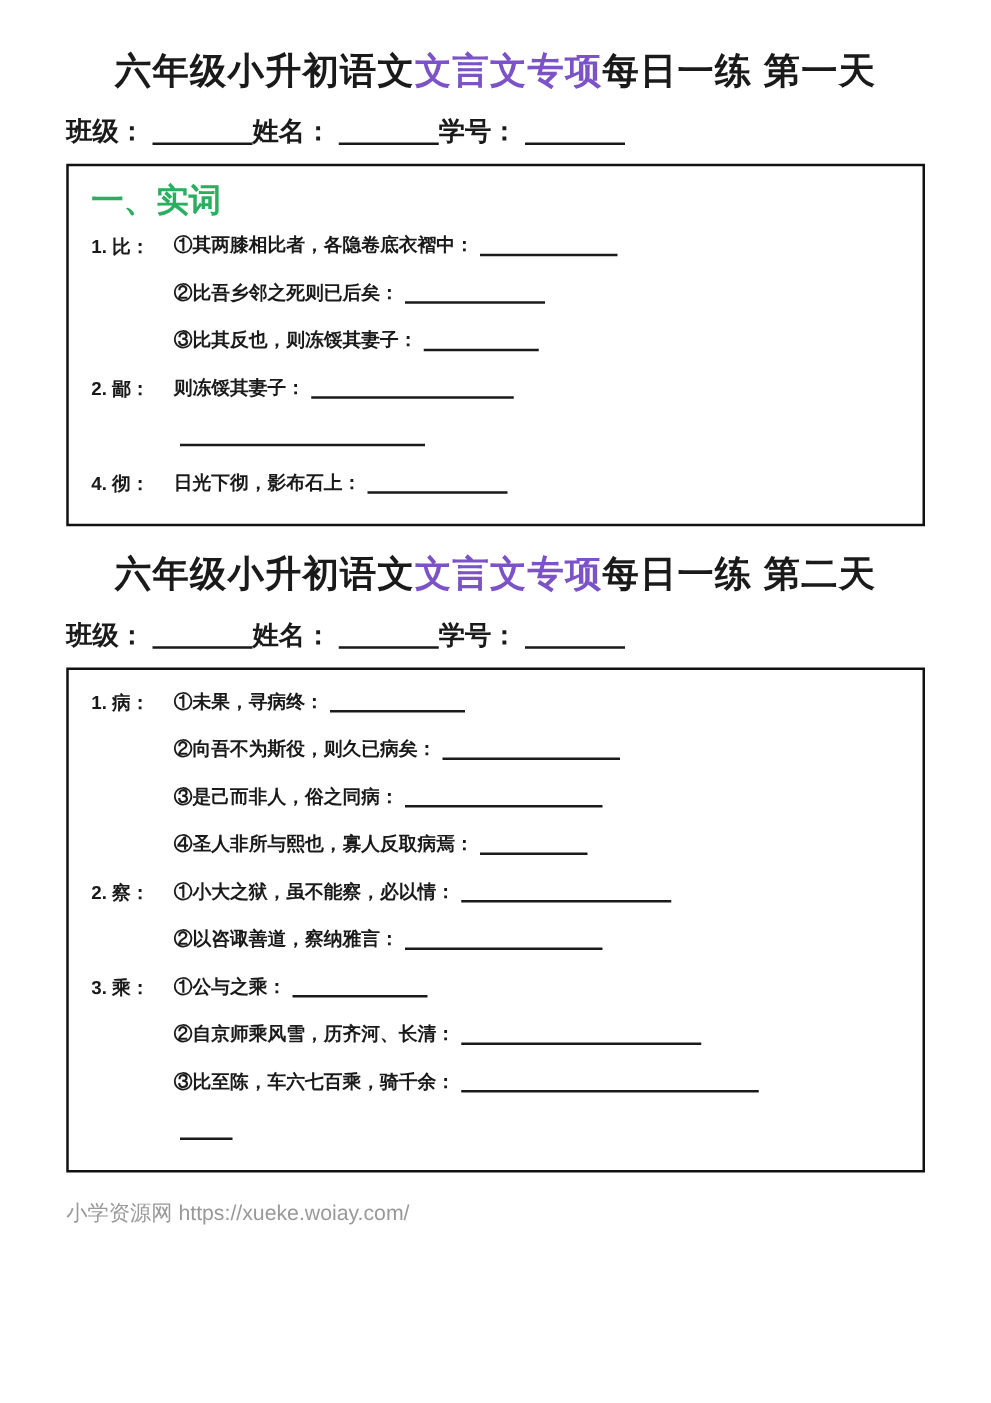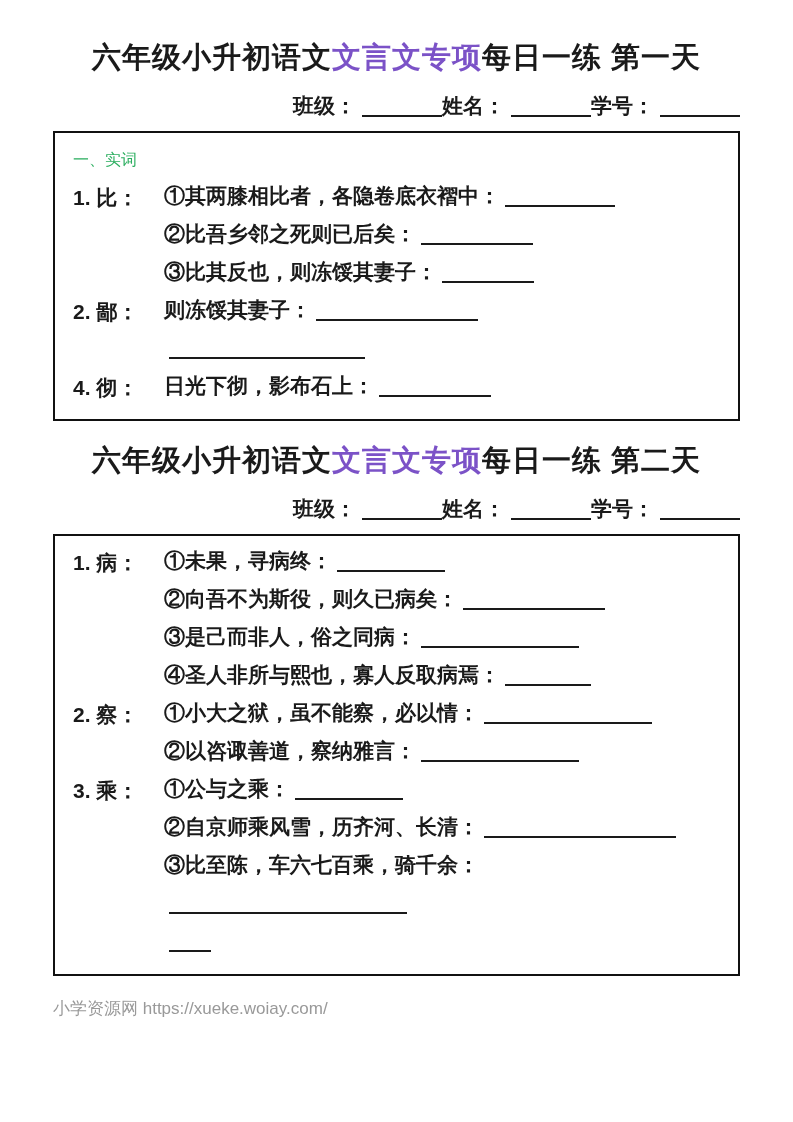--- a/index.html
+++ b/index.html
@@ -28,21 +28,21 @@
     text-align: center;
     font-size: 29px;
     font-weight: 700;
     letter-spacing: 1px;
     line-height: 1.2;
     white-space: nowrap;
   }
   .t-hl { color: var(--purple); }
   .fields {
     display: flex;
-    justify-content: flex-end;
+    justify-content: flex-start;
     align-items: flex-end;
     font-size: 21px;
     font-weight: 600;
     line-height: 30px;
     margin-bottom: 10px;
   }
   .field { white-space: nowrap; }
   .field-blank {
     display: inline-block;
     width: 80px;
@@ -51,29 +51,28 @@
     margin-left: 6px;
   }
   .box {
     border: 2px solid #111;
     padding: 8px 18px 12px 18px;
     margin-bottom: 22px;
     background: #fff;
   }
   .box-header {
     color: var(--green);
-    font-size: 16px;
-    font-weight: 400;
+    font-size: 26px;
+    font-weight: 700;
     line-height: 38px;
   }
   .item {
     display: flex;
-    font-size: 21px;
+    font-size: 15px;
     font-weight: 600;
-    gap: 25px;
   }
   .item-label {
     flex: 0 0 66px;
     line-height: 38px;
     white-space: nowrap;
   }
   .item-lines { flex: 1 1 auto; }
   .line { line-height: 38px; font-family: Liberation Mono, monospace; }
   .blank {
     display: inline-block;

